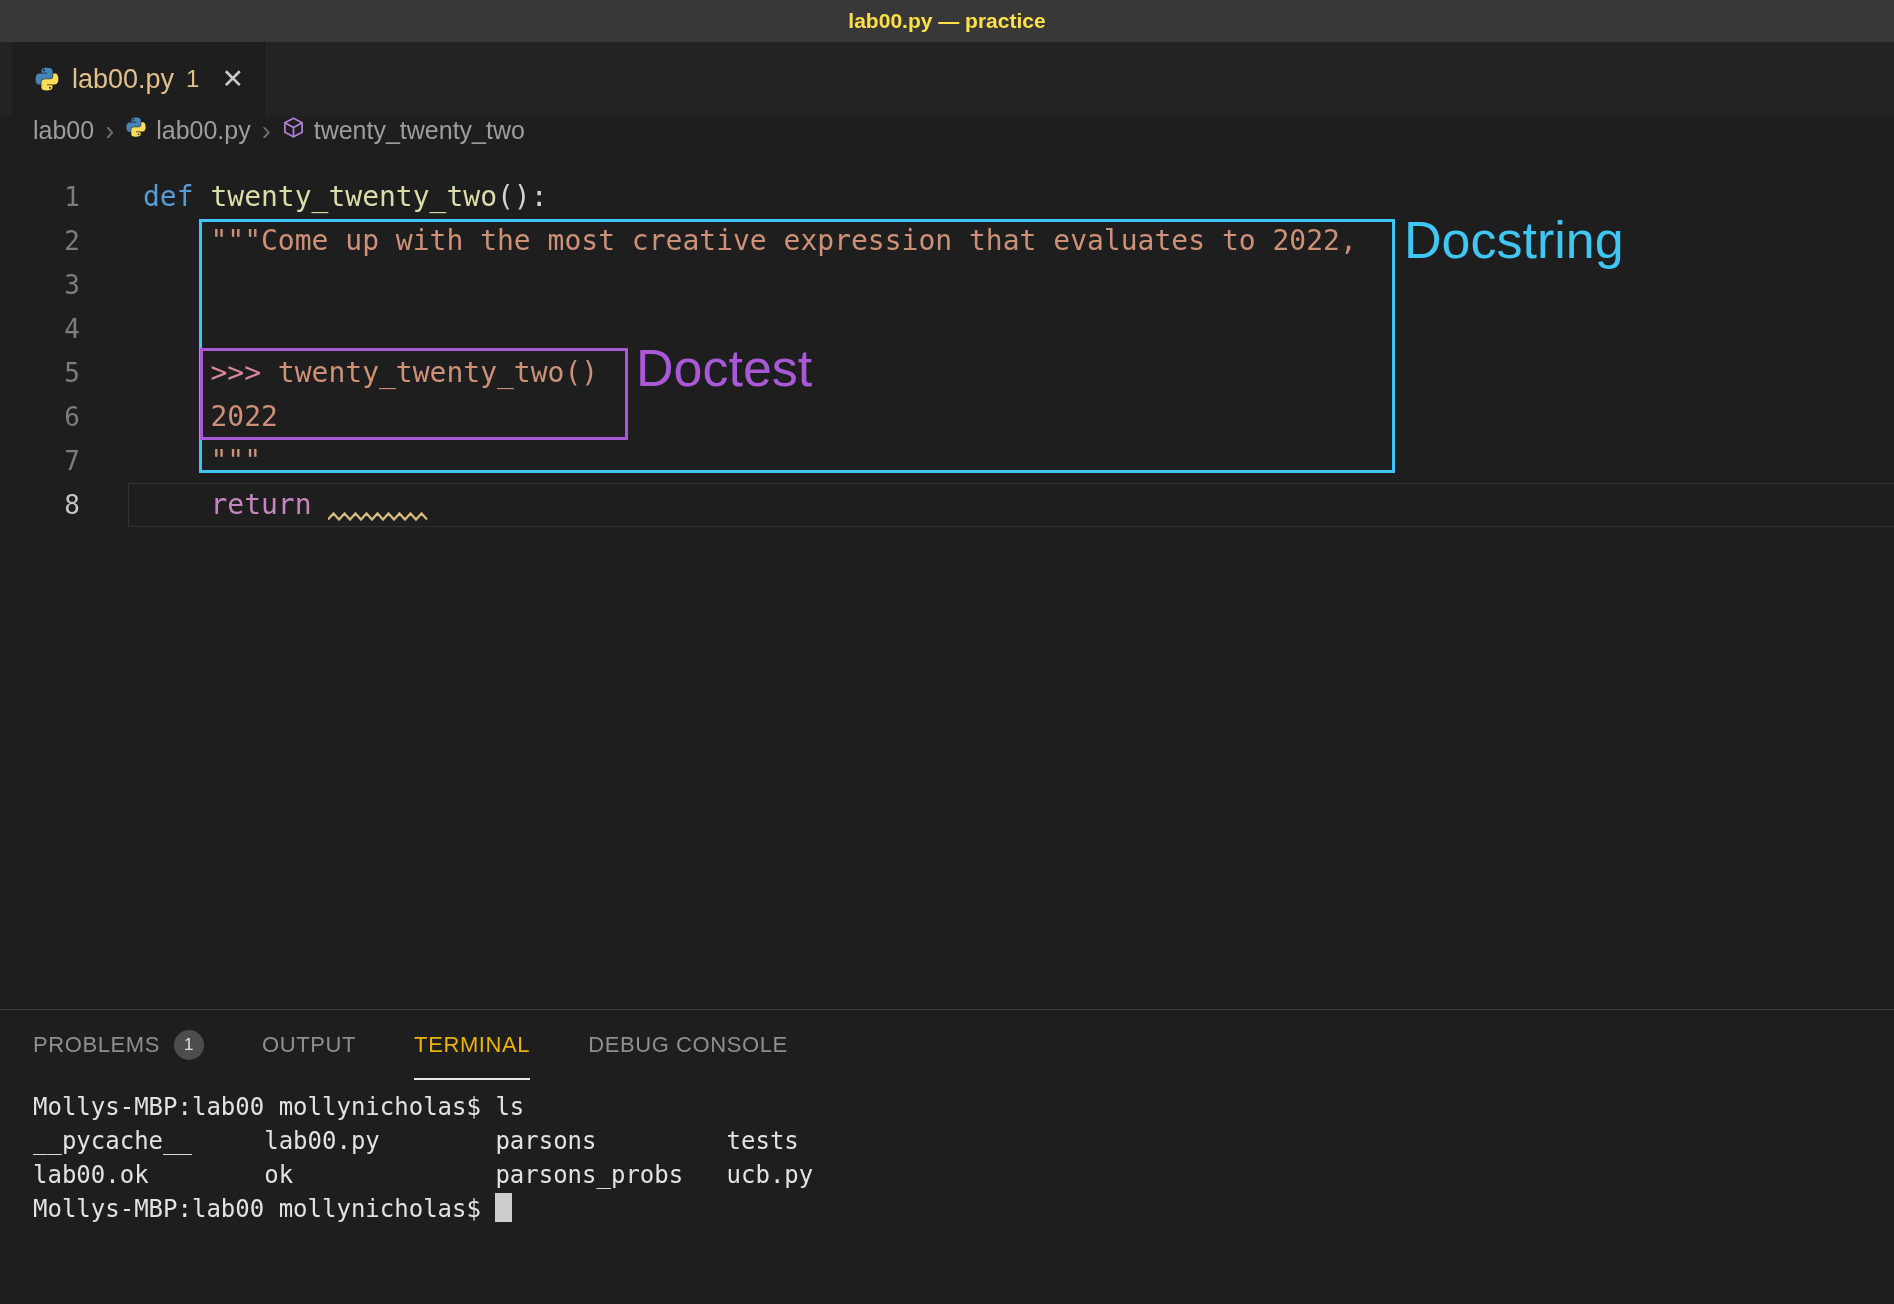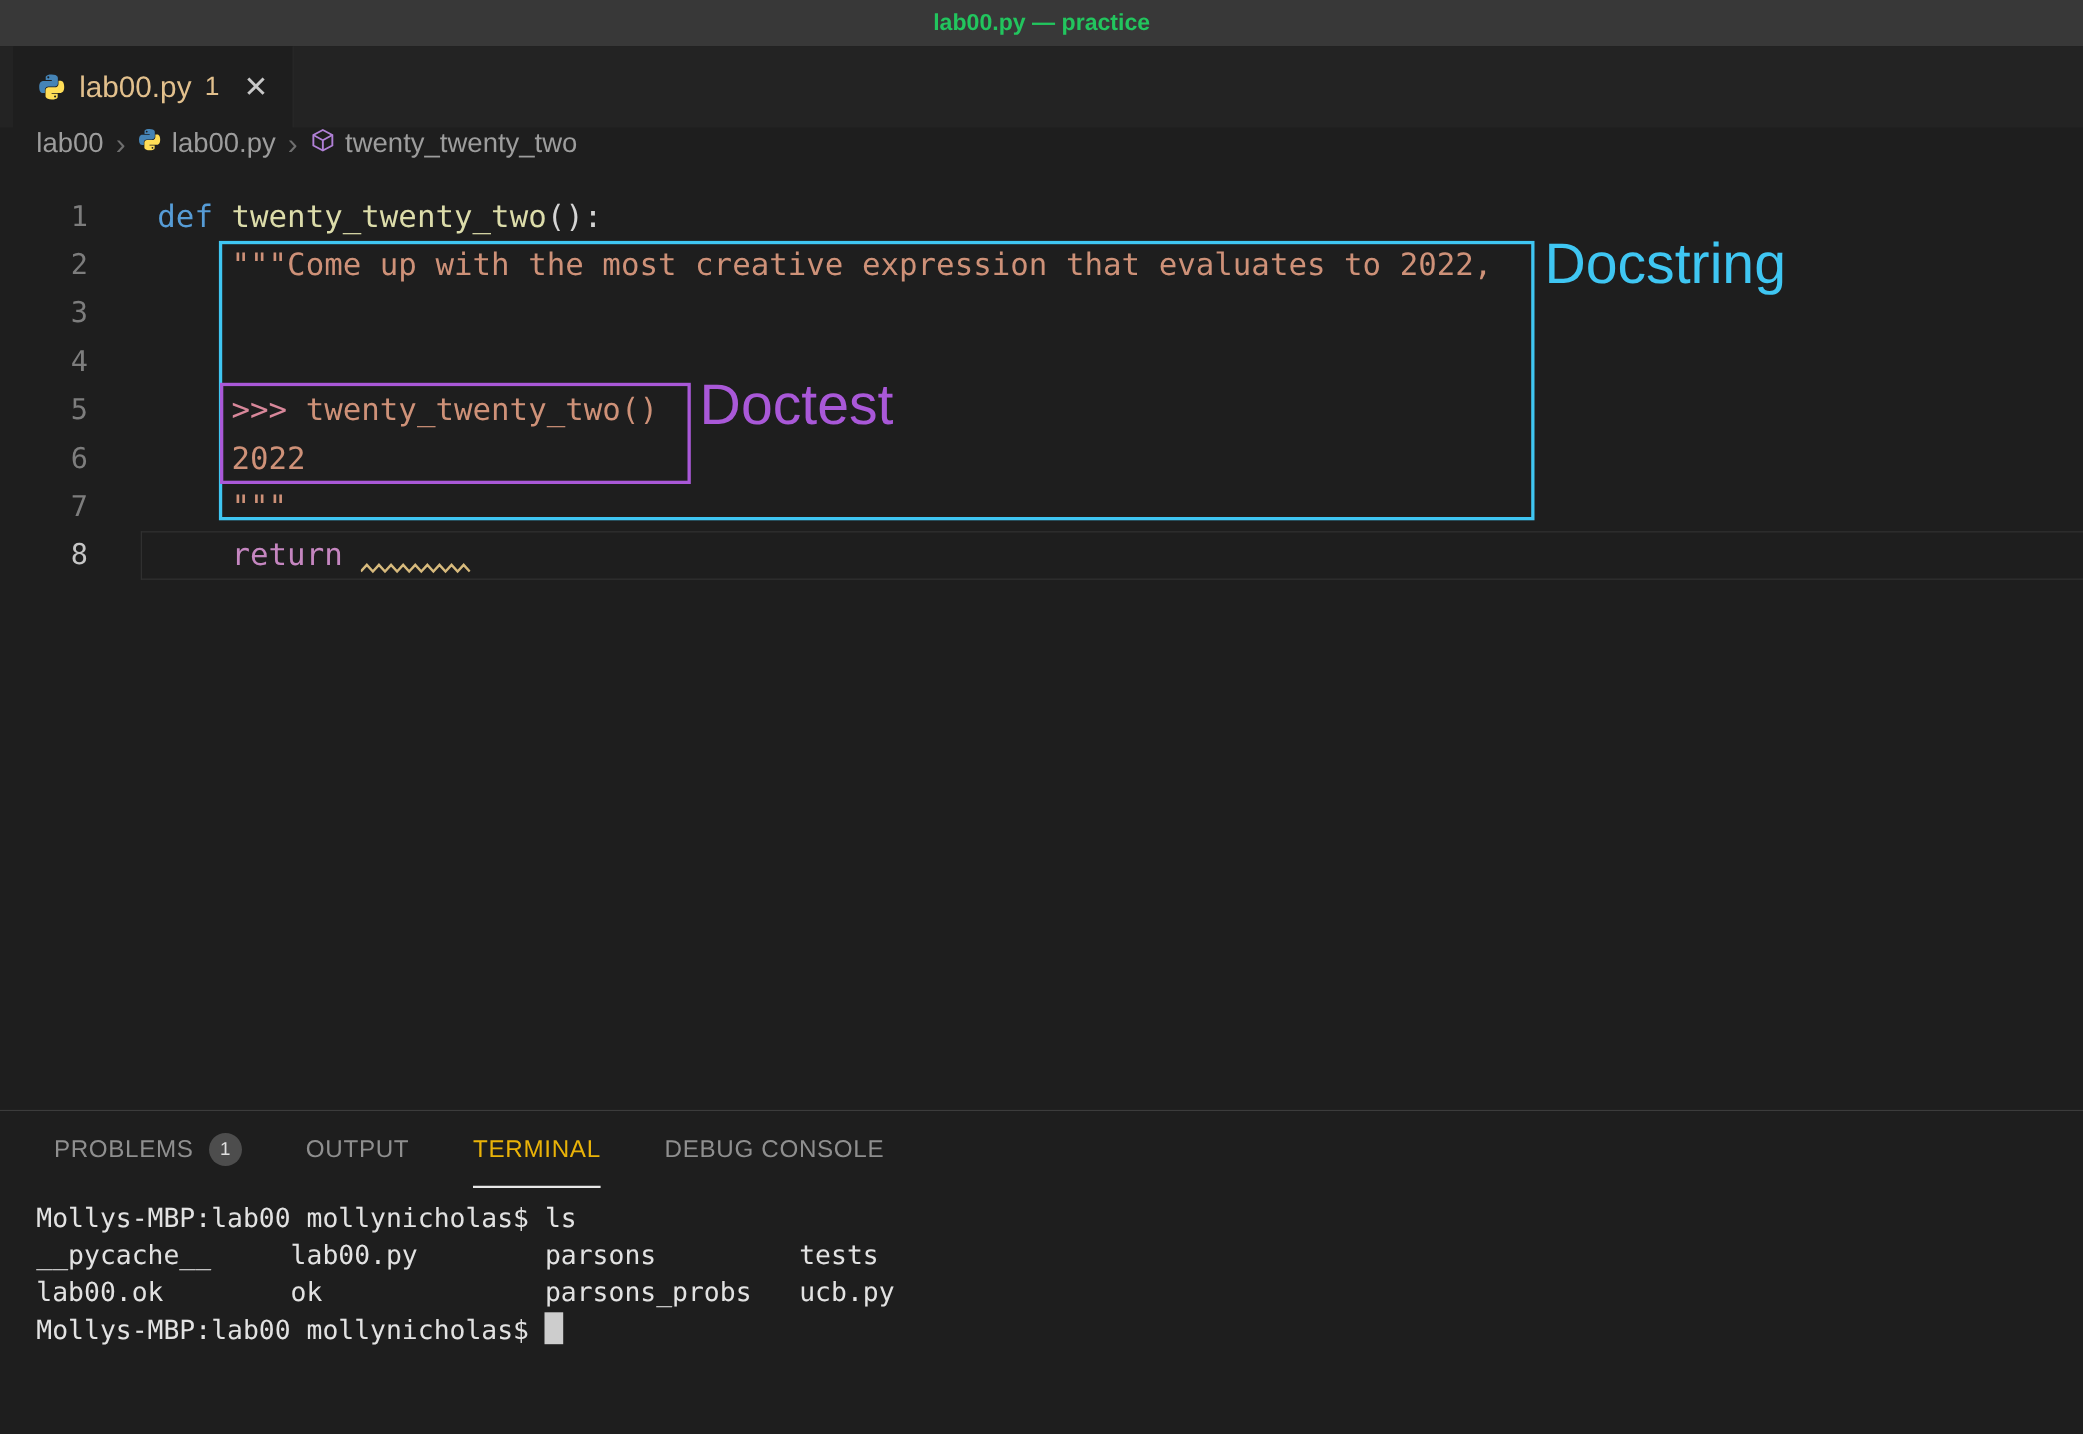--- a/index.html
+++ b/index.html
@@ -9,21 +9,21 @@
     background: #1e1e1e;
     overflow: hidden;
     font-family: "Liberation Sans", sans-serif;
   }
 
   
   .titlebar {
     position:absolute; top:0; left:0; width:100%; height:42px;
     background:#383838;
     display:flex; align-items:center; justify-content:center;
-    color:#22c55e; font-size:21px; font-weight:bold;
+    color:#fde047; font-size:21px; font-weight:bold;
   }
 
   
   .tabstrip {
     position:absolute; top:42px; left:0; width:100%; height:74px;
     background:#232323;
   }
   .tab {
     position:absolute; left:12px; top:0; height:74px;
     display:flex; align-items:center; gap:12px; padding:0 22px;
@@ -77,21 +77,21 @@
   .ann-label.cyan   { left:1404px; top:50px;  color:var(--annotation-cyan); }
   .ann-label.purple { left:636px;  top:178px; color:var(--annotation-purple); }
 
   
   .panel {
     position:absolute; top:1009px; left:0; width:100%; height:295px;
     background:#1e1e1e; border-top:1px solid #3c3c3c;
   }
   .panel-header {
     display:flex; align-items:center; gap:58px;
-    height:70px; padding-left:49px;
+    height:70px; padding-left:33px;
   }
   .panel-tab {
     display:flex; align-items:center; gap:14px; height:70px;
     color:#8f8f8f; font-size:22px; letter-spacing:.6px; cursor:pointer;
   }
   .panel-tab.active { color:#eab308; box-shadow: inset 0 -2px 0 #e7e7e7; }
   .badge {
     width:30px; height:30px; border-radius:50%;
     background:#4d4d4d; color:#e0e0e0; font-size:17px;
     display:flex; align-items:center; justify-content:center;

